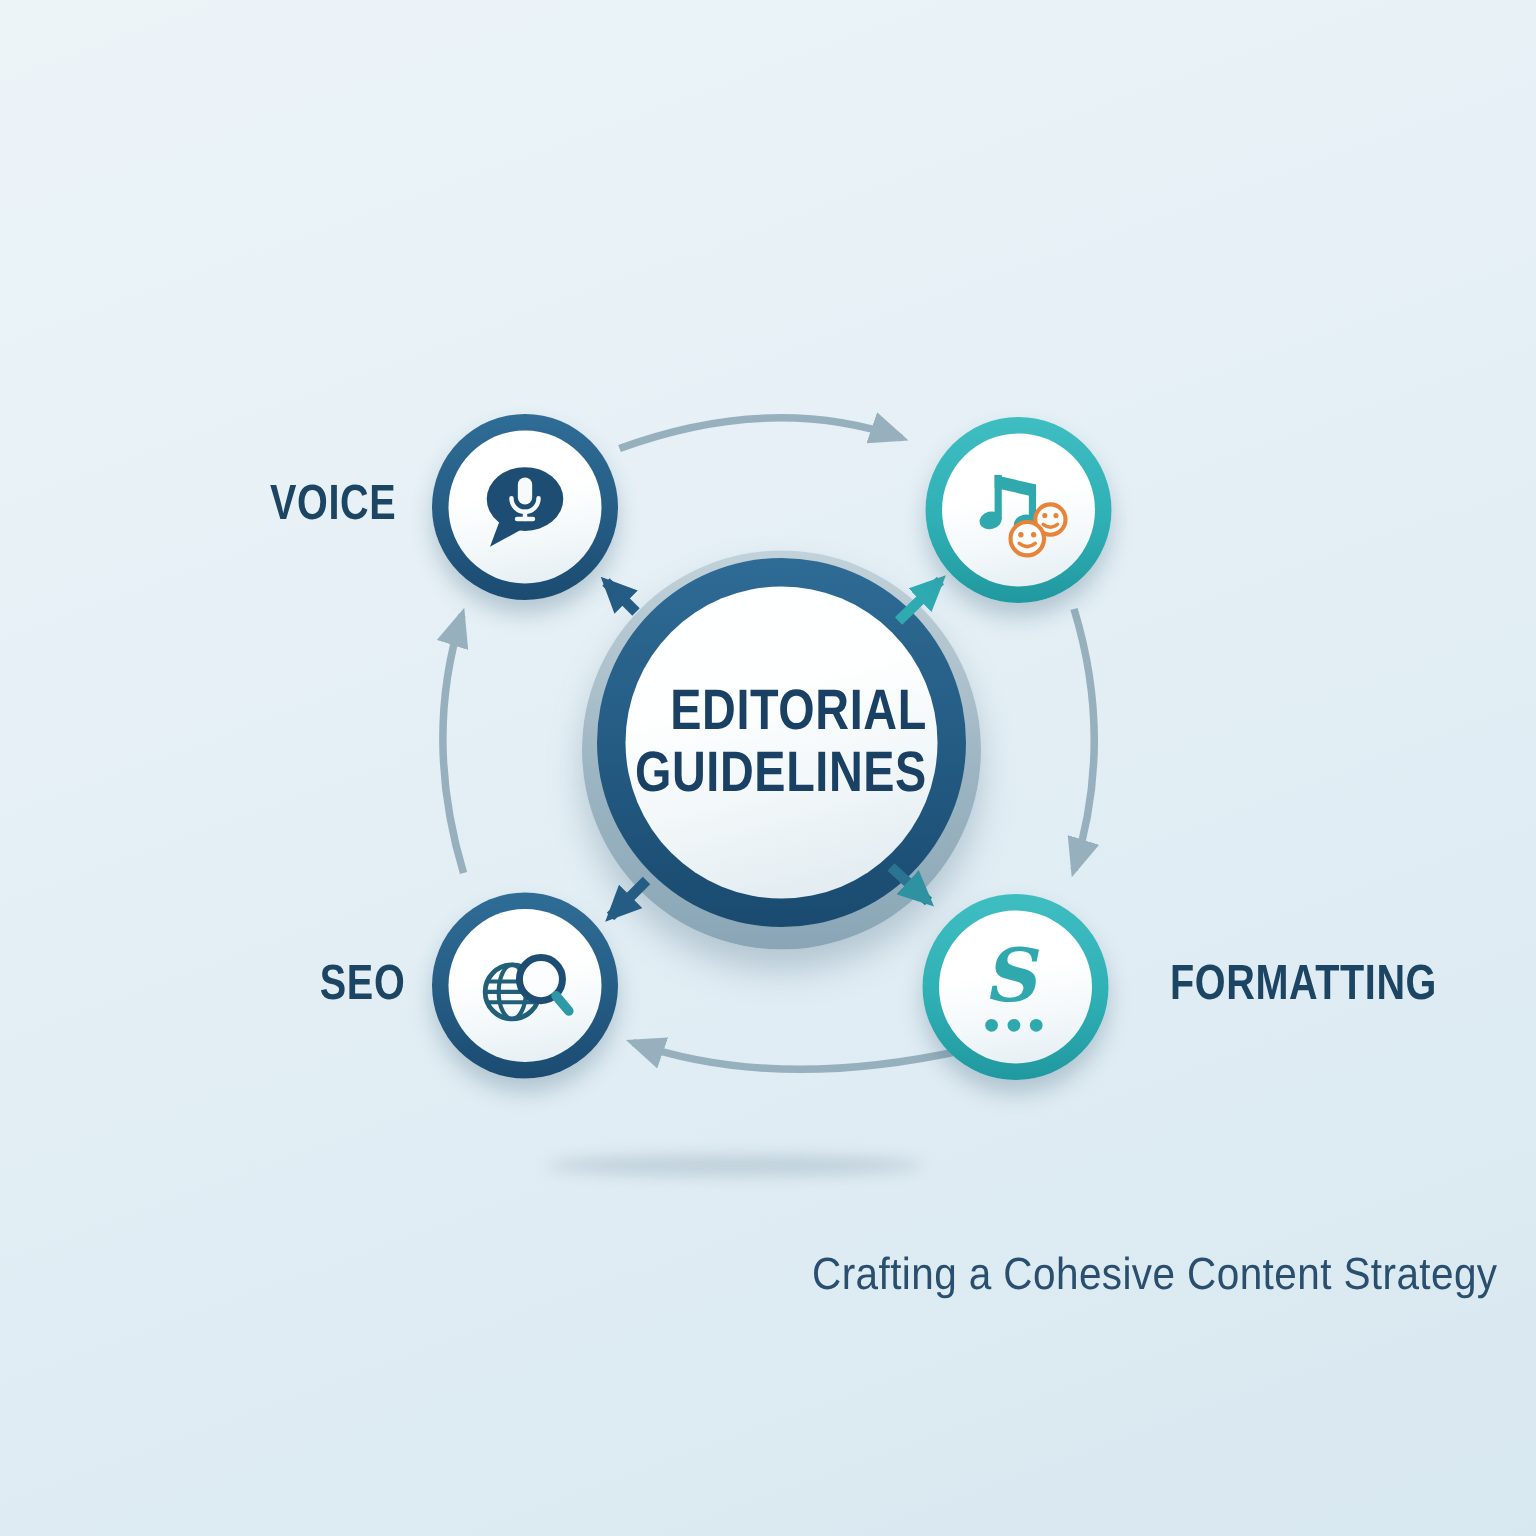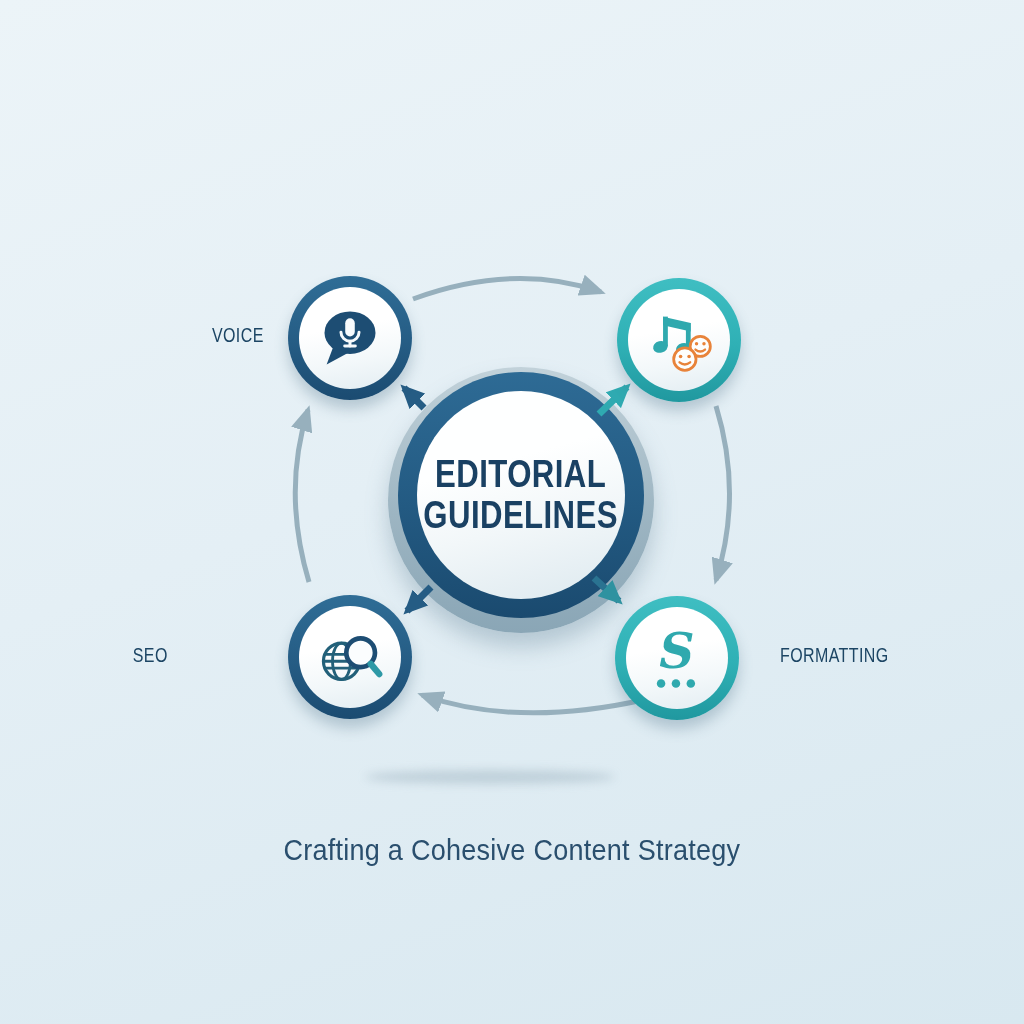--- a/index.html
+++ b/index.html
@@ -18,52 +18,52 @@
     background:linear-gradient(180deg,#c2d2da 0%,#9db5c2 55%,#8aa6b6 100%);
     box-shadow:0 14px 22px rgba(96,128,150,0.35);
   }
   .center-ring{
     position:absolute;left:10px;top:5px;width:246px;height:246px;border-radius:50%;
     background:linear-gradient(180deg,#2e6b95 0%,#235a82 55%,#1a4a6f 100%);
   }
   .center-inner{
     position:absolute;left:19px;top:19px;width:208px;height:208px;border-radius:50%;
     background:linear-gradient(165deg,#feffff 35%,#f2f7f9 62%,#dde9ef 100%);
-    display:flex;align-items:center;justify-content:center;text-align:center;
+    display:flex;align-items:center;justify-content:center;text-align:right;
   }
   .center-title{
     color:#1a4163;font-weight:bold;font-size:38px;line-height:41px;letter-spacing:.5px;
     transform:scaleX(.82);transform-origin:center;white-space:nowrap;
   }
   
   .node{position:absolute;width:124px;height:124px;border-radius:50%;
         box-shadow:0 9px 14px rgba(70,105,130,0.30);}
   .node.navy{background:linear-gradient(180deg,#2f6d96 0%,#255c84 55%,#1b4b71 100%);}
   .node.teal{background:linear-gradient(180deg,#3fbec2 0%,#2fb0b5 55%,#20989f 100%);}
   .node-inner{position:absolute;inset:11px;border-radius:50%;
         background:linear-gradient(170deg,#ffffff 40%,#f3f8fa 70%,#e3edf2 100%);
         display:flex;align-items:center;justify-content:center;}
   .node-voice{left:288px;top:276px;}
   .node-tone{left:617px;top:278px;}
   .node-seo{left:288px;top:595px;}
   .node-formatting{left:615px;top:596px;}
   
-  .node-label{position:absolute;font-weight:normal;font-size:20px;line-height:34px;
+  .node-label{position:absolute;font-weight:bold;font-size:33px;line-height:34px;
         color:#1c4564;letter-spacing:.5px;white-space:nowrap;}
   .node-label .cond{display:inline-block;transform:scaleX(.80);}
   .label-voice{left:118px;top:318px;width:146px;text-align:right;}
   .label-voice .cond{transform-origin:right center;}
   .label-tone{left:762px;top:318px;width:160px;text-align:left;}
   .label-tone .cond{transform-origin:left center;}
-  .label-seo{left:124px;top:638px;width:146px;text-align:left;}
+  .label-seo{left:124px;top:638px;width:146px;text-align:right;}
   .label-seo .cond{transform-origin:right center;}
   .label-formatting{left:780px;top:638px;width:220px;text-align:left;}
   .label-formatting .cond{transform-origin:left center;}
   
-  .caption{position:absolute;left:0;top:833px;width:1024px;text-align:center;
+  .caption{position:absolute;left:0;top:833px;width:1024px;text-align:right;
         font-size:30px;color:#2a4f6e;letter-spacing:.3px;}
   .caption .cond{display:inline-block;transform:scaleX(.90);transform-origin:center;}
   .overlay{position:absolute;left:0;top:0;pointer-events:none;}
   .z2{z-index:2}.z3{z-index:3}.z4{z-index:4}.z5{z-index:5}
 </style>
 </head>
 <body>
 
 <div class="canvas">
 

